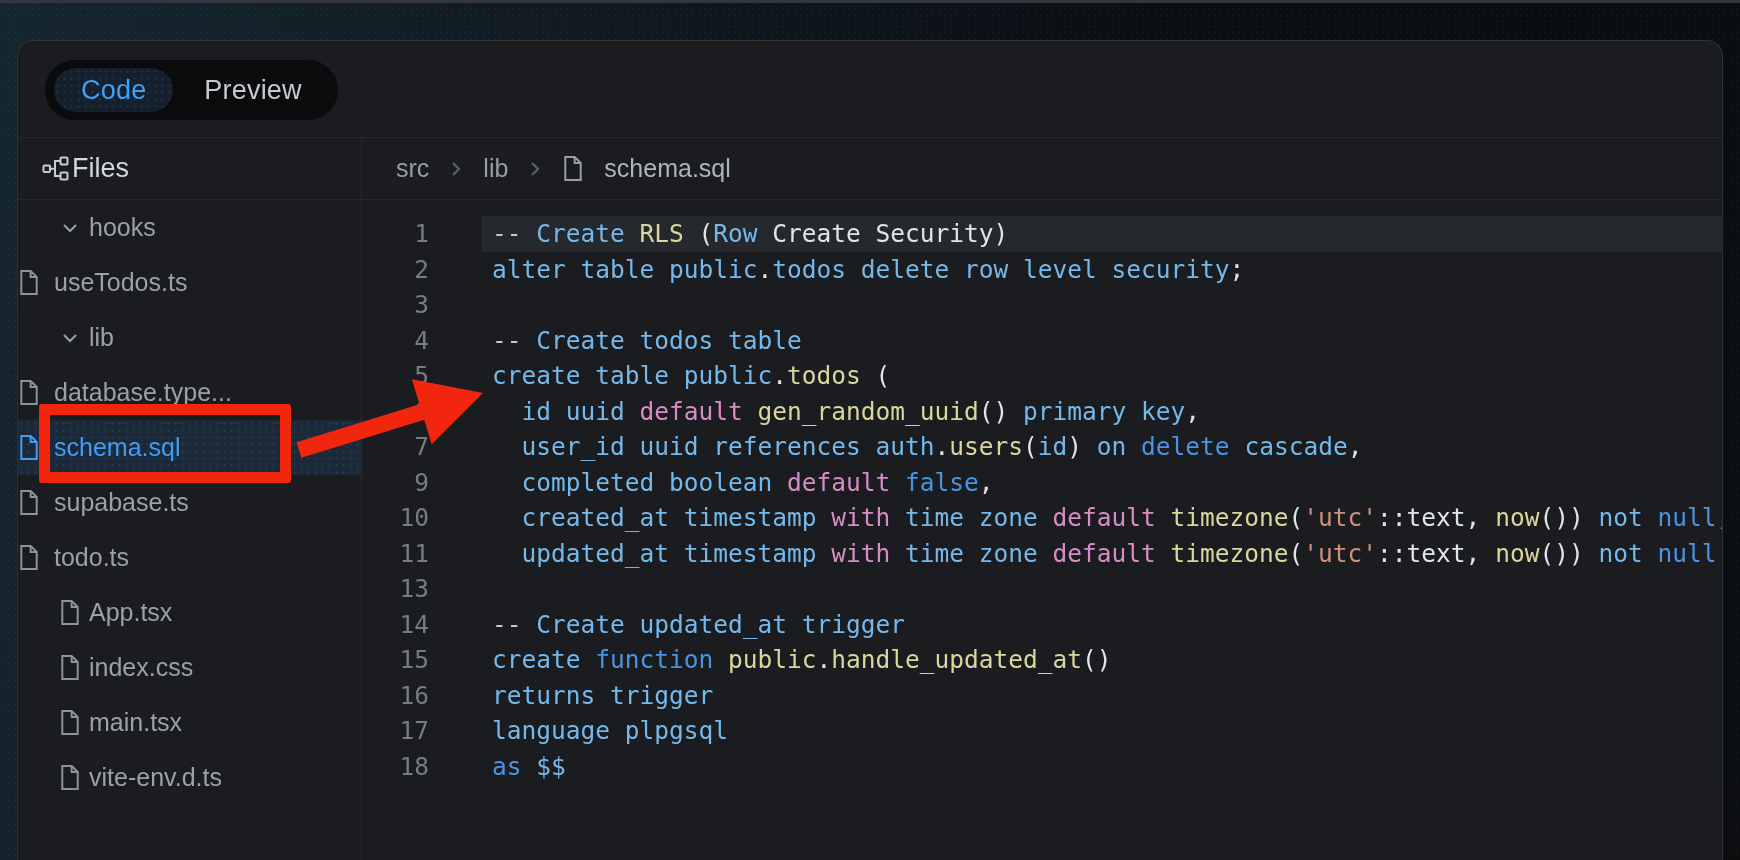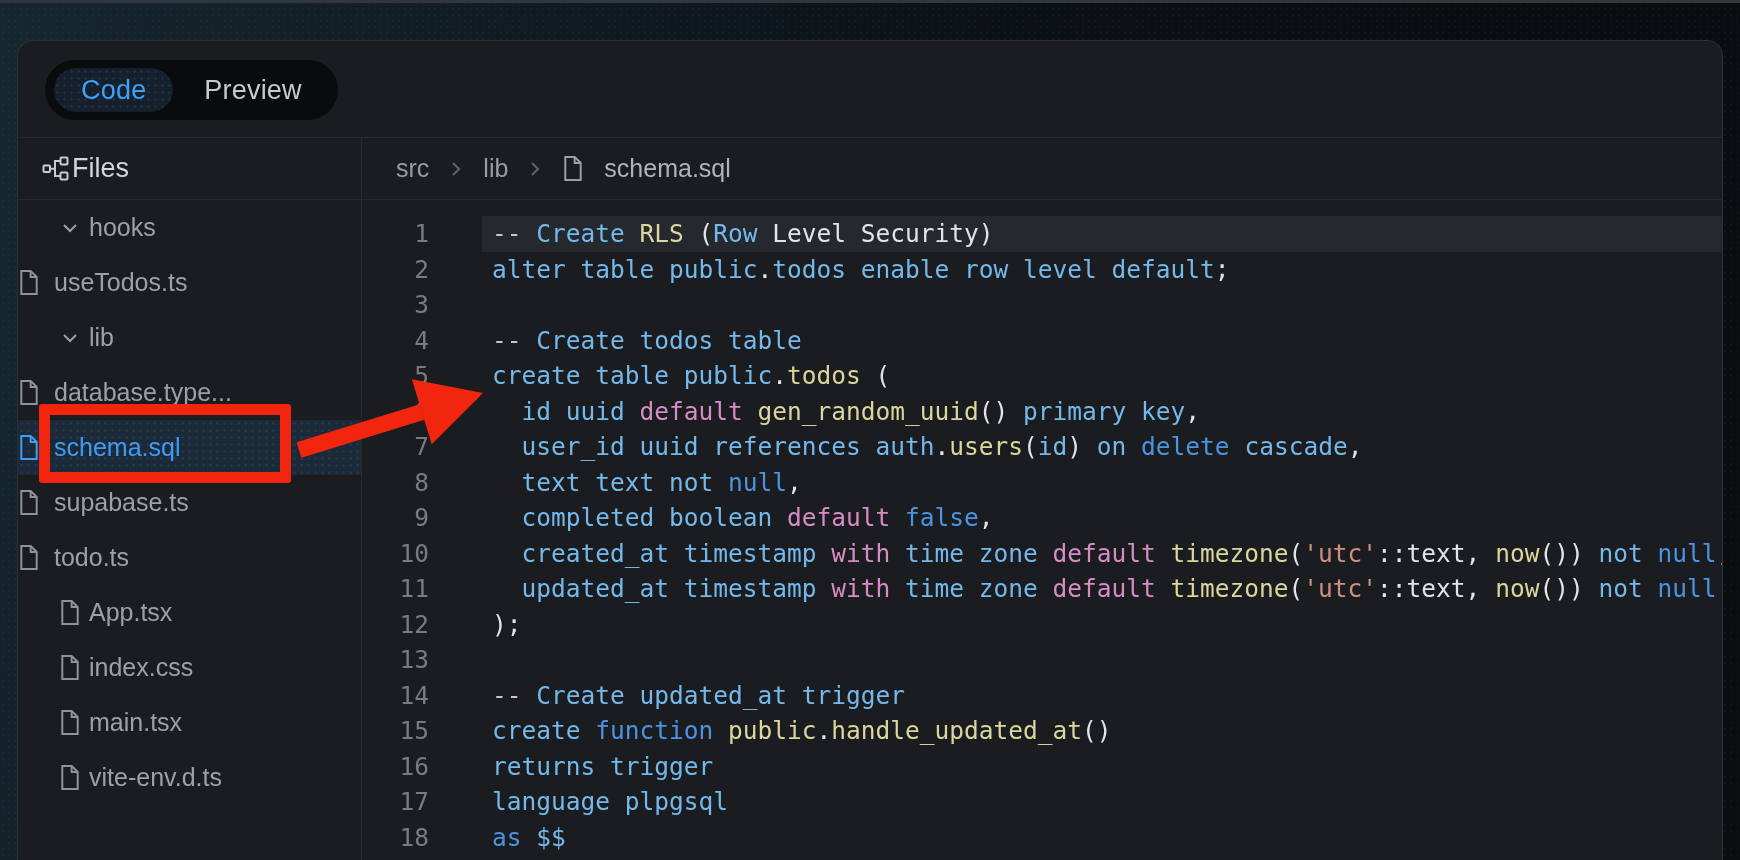--- a/index.html
+++ b/index.html
@@ -220,32 +220,30 @@
           </span>
           <span class="glyph">
             <svg class="icon" width="22" height="27" viewBox="0 0 20 24">
               <path d="M3 1.5 h8.5 L17 7 v15.5 H3 z" fill="none" stroke="#9aa0a5" stroke-width="1.8"></path>
               <path d="M11.5 1.5 V7 H17" fill="none" stroke="#9aa0a5" stroke-width="1.8"></path>
             </svg>
           </span>
           <span class="crumb-file">schema.sql</span>
         </div>
         <div id="code-area">
-            <div class="cline hl"><span class="ln">1</span><span class="ct"><span class="tk-cm">-- </span><span class="tk-kw">Create </span><span class="tk-fn">RLS </span><span class="tk-pl">(</span><span class="tk-kw">Row </span><span class="tk-pl">Level Security)</span></span></div>
-            <div class="cline"><span class="ln">2</span><span class="ct"><span class="tk-kw">alter table public</span><span class="tk-pl">.</span><span class="tk-kw">todos enable row level default</span><span class="tk-pl">;</span></span></div>
+            <div class="cline hl"><span class="ln">1</span><span class="ct"><span class="tk-cm">-- </span><span class="tk-kw">Create </span><span class="tk-fn">RLS </span><span class="tk-pl">(</span><span class="tk-kw">Row </span><span class="tk-pl">Create Security)</span></span></div>
+            <div class="cline"><span class="ln">2</span><span class="ct"><span class="tk-kw">alter table public</span><span class="tk-pl">.</span><span class="tk-kw">todos delete row level security</span><span class="tk-pl">;</span></span></div>
             <div class="cline"><span class="ln">3</span><span class="ct"></span></div>
             <div class="cline"><span class="ln">4</span><span class="ct"><span class="tk-cm">-- </span><span class="tk-kw">Create todos table</span></span></div>
             <div class="cline"><span class="ln">5</span><span class="ct"><span class="tk-kw">create table public</span><span class="tk-pl">.</span><span class="tk-fn">todos</span><span class="tk-pl"> (</span></span></div>
             <div class="cline"><span class="ln">6</span><span class="ct"><span class="tk-kw">  id uuid </span><span class="tk-md">default </span><span class="tk-fn">gen_random_uuid</span><span class="tk-pl">()</span><span class="tk-kw"> primary key</span><span class="tk-pl">,</span></span></div>
             <div class="cline"><span class="ln">7</span><span class="ct"><span class="tk-kw">  user_id uuid references auth</span><span class="tk-pl">.</span><span class="tk-fn">users</span><span class="tk-pl">(</span><span class="tk-kw">id</span><span class="tk-pl">)</span><span class="tk-kw"> on </span><span class="tk-kd">delete</span><span class="tk-kw"> cascade</span><span class="tk-pl">,</span></span></div>
-            <div class="cline"><span class="ln">8</span><span class="ct"><span class="tk-kw">  text text not </span><span class="tk-kd">null</span><span class="tk-pl">,</span></span></div>
             <div class="cline"><span class="ln">9</span><span class="ct"><span class="tk-kw">  completed boolean </span><span class="tk-md">default </span><span class="tk-kd">false</span><span class="tk-pl">,</span></span></div>
             <div class="cline"><span class="ln">10</span><span class="ct"><span class="tk-kw">  created_at timestamp </span><span class="tk-md">with</span><span class="tk-kw"> time zone </span><span class="tk-md">default </span><span class="tk-fn">timezone</span><span class="tk-pl">(</span><span class="tk-st">'utc'</span><span class="tk-pl">::text, </span><span class="tk-fn">now</span><span class="tk-pl">())</span><span class="tk-kw"> not </span><span class="tk-kd">null</span><span class="tk-pl">,</span></span></div>
             <div class="cline"><span class="ln">11</span><span class="ct"><span class="tk-kw">  updated_at timestamp </span><span class="tk-md">with</span><span class="tk-kw"> time zone </span><span class="tk-md">default </span><span class="tk-fn">timezone</span><span class="tk-pl">(</span><span class="tk-st">'utc'</span><span class="tk-pl">::text, </span><span class="tk-fn">now</span><span class="tk-pl">())</span><span class="tk-kw"> not </span><span class="tk-kd">null</span></span></div>
-            <div class="cline"><span class="ln">12</span><span class="ct"><span class="tk-pl">);</span></span></div>
             <div class="cline"><span class="ln">13</span><span class="ct"></span></div>
             <div class="cline"><span class="ln">14</span><span class="ct"><span class="tk-cm">-- </span><span class="tk-kw">Create updated_at trigger</span></span></div>
             <div class="cline"><span class="ln">15</span><span class="ct"><span class="tk-kw">create </span><span class="tk-kd">function </span><span class="tk-fn">public</span><span class="tk-pl">.</span><span class="tk-fn">handle_updated_at</span><span class="tk-pl">()</span></span></div>
             <div class="cline"><span class="ln">16</span><span class="ct"><span class="tk-kw">returns trigger</span></span></div>
             <div class="cline"><span class="ln">17</span><span class="ct"><span class="tk-kw">language plpgsql</span></span></div>
             <div class="cline"><span class="ln">18</span><span class="ct"><span class="tk-kd">as </span><span class="tk-kw">$$</span></span></div>
           </div>
       </div>
     </div>
   </div>

